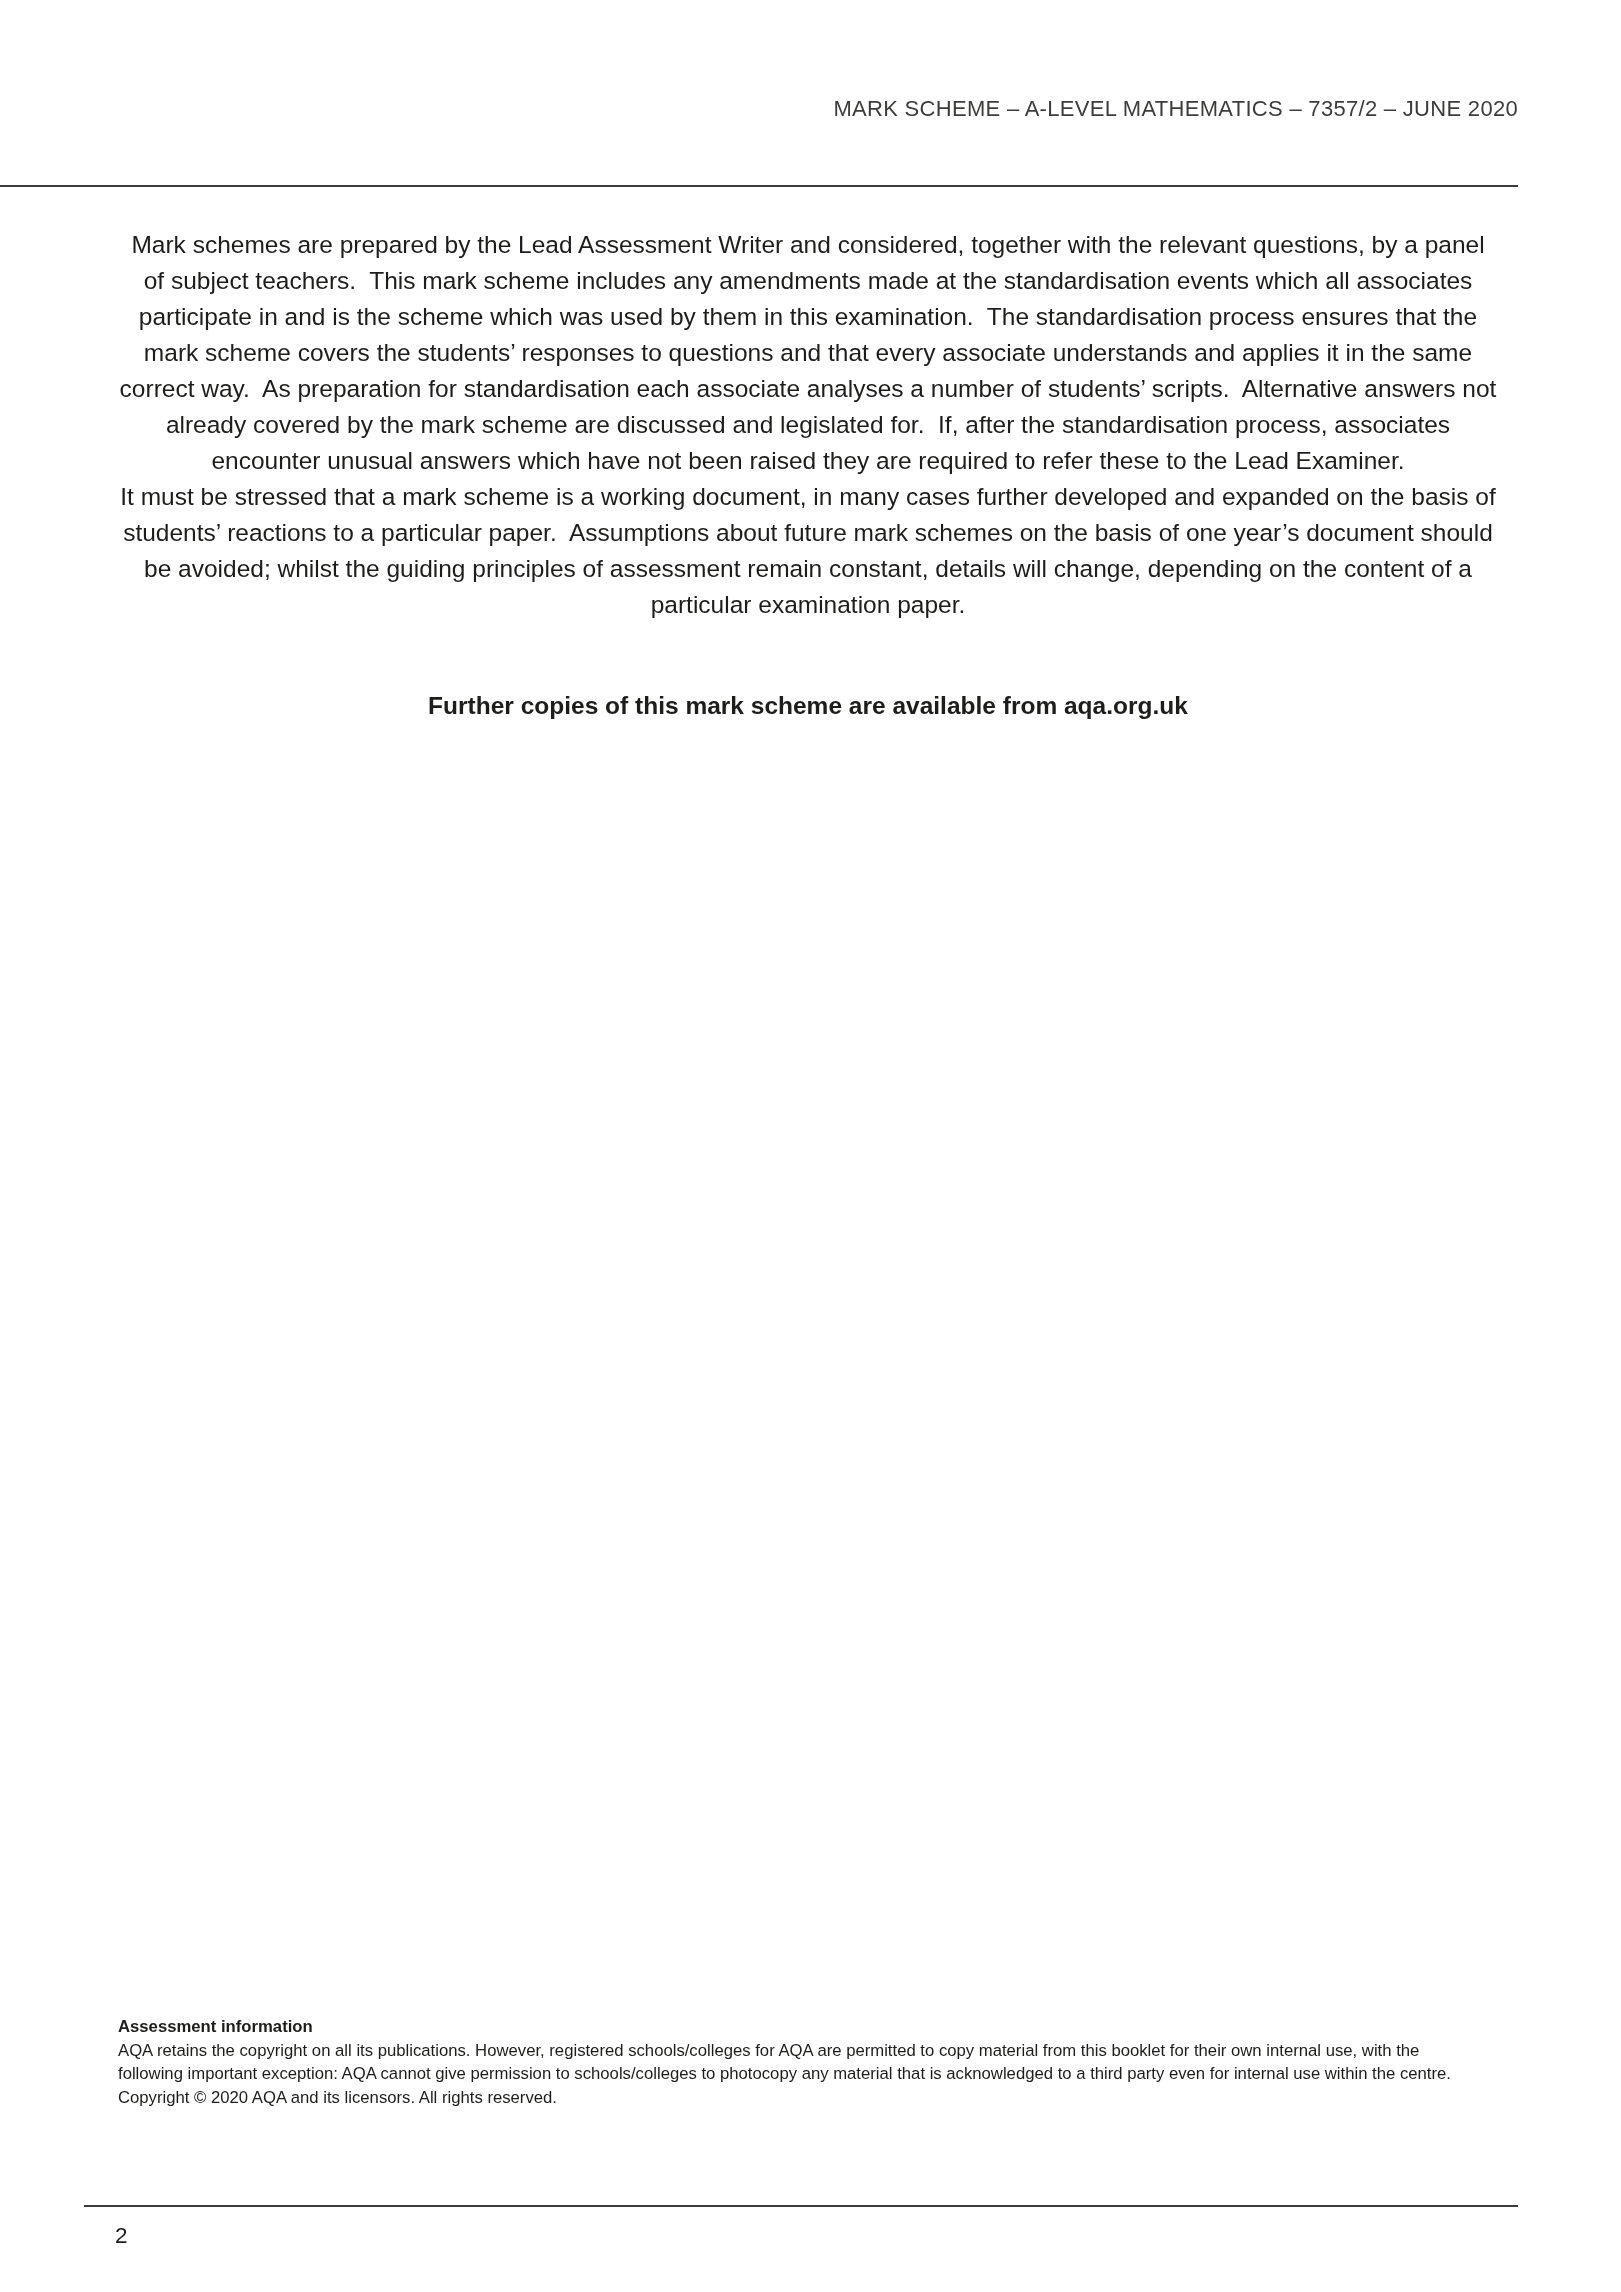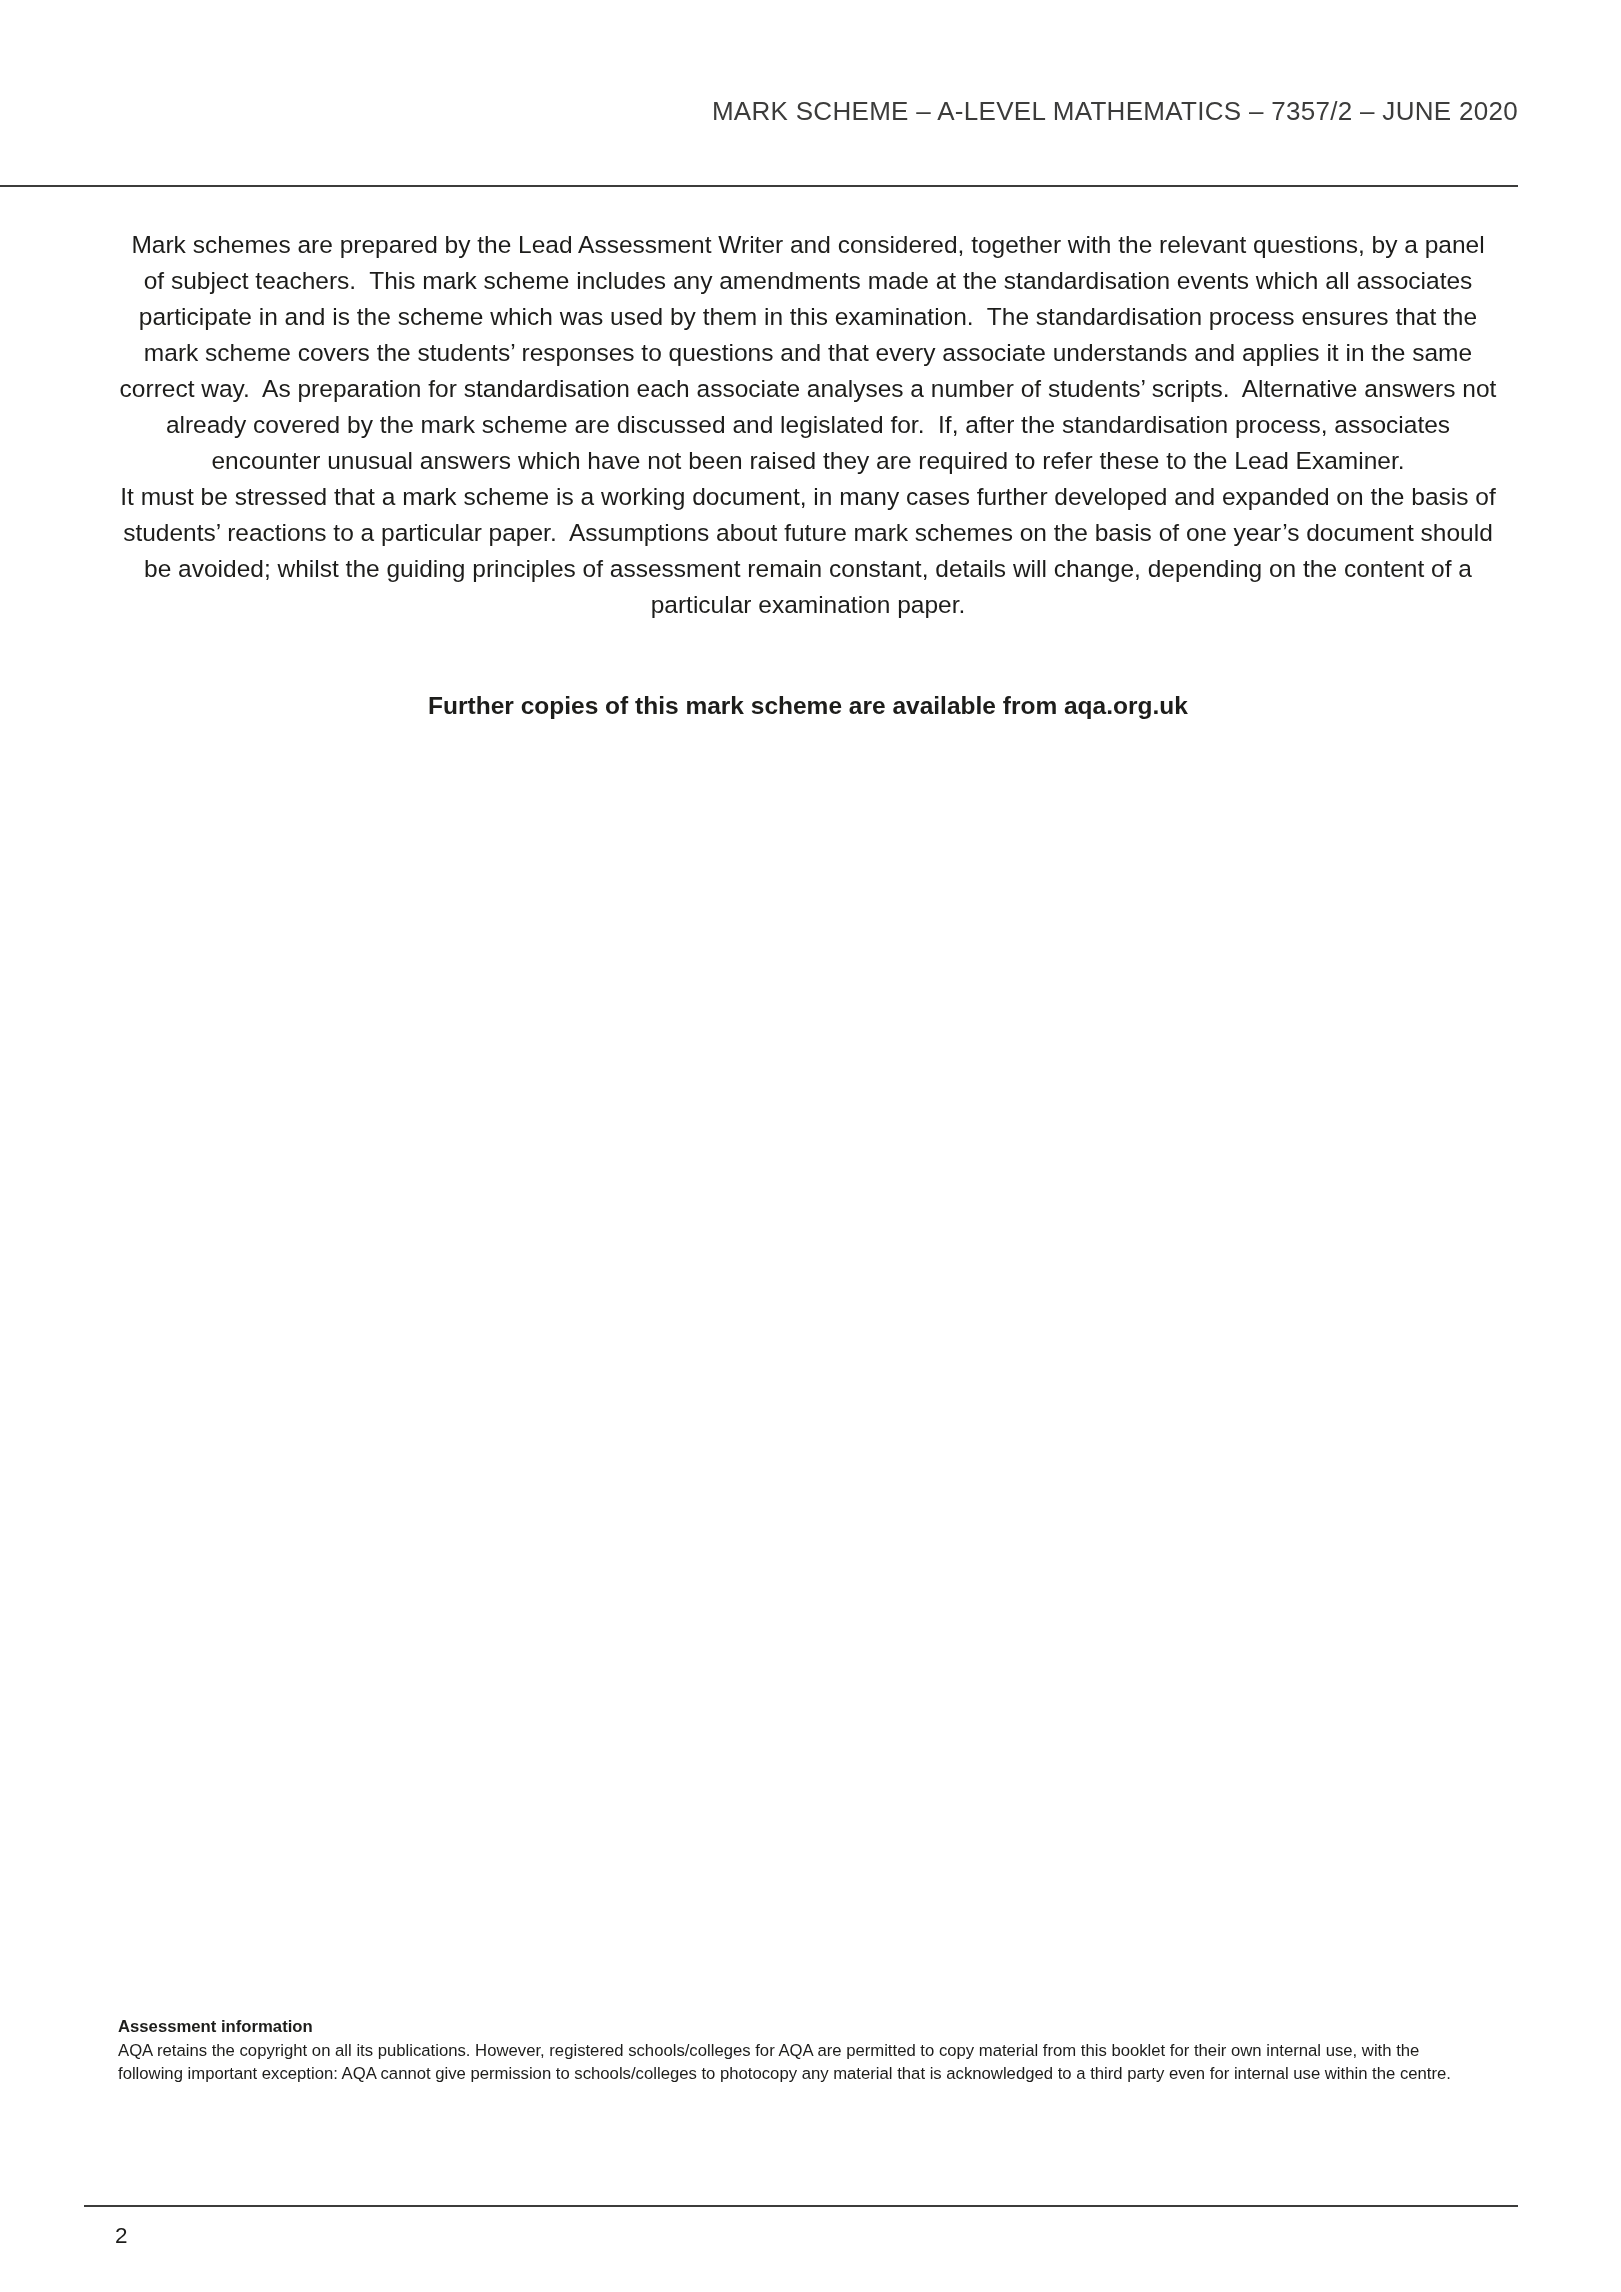--- a/index.html
+++ b/index.html
@@ -10,21 +10,21 @@
     height: 2293px;
     background: #ffffff;
     font-family: "Liberation Sans", sans-serif;
     color: #1d1d1b;
     overflow: hidden;
   }
   .header-title {
     position: absolute;
     top: 96px;
     right: 103px;
-    font-size: 26px;
+    font-size: 22px;
     letter-spacing: 0.3px;
     color: #3c3c3b;
     white-space: nowrap;
   }
   .header-rule {
     position: absolute;
     top: 185px;
     left: 0;
     width: 1518px;
     height: 2px;
@@ -93,20 +93,21 @@
 
   <main class="content">
     <p>Mark schemes are prepared by the Lead Assessment Writer and considered, together with the relevant questions, by a panel of subject teachers.  This mark scheme includes any amendments made at the standardisation events which all associates participate in and is the scheme which was used by them in this examination.  The standardisation process ensures that the mark scheme covers the students’ responses to questions and that every associate understands and applies it in the same correct way.  As preparation for standardisation each associate analyses a number of students’ scripts.  Alternative answers not already covered by the mark scheme are discussed and legislated for.  If, after the standardisation process, associates encounter unusual answers which have not been raised they are required to refer these to the Lead Examiner.</p>
     <p>It must be stressed that a mark scheme is a working document, in many cases further developed and expanded on the basis of students’ reactions to a particular paper.  Assumptions about future mark schemes on the basis of one year’s document should be avoided; whilst the guiding principles of assessment remain constant, details will change, depending on the content of a particular examination paper.</p>
     <p class="further-copies">Further copies of this mark scheme are available from aqa.org.uk</p>
   </main>
 
   <section class="copyright">
     <div class="copyright-heading">Assessment information</div>
     <div class="copyright-body">AQA retains the copyright on all its publications. However, registered schools/colleges for AQA are permitted to copy material from this booklet for their own internal use, with the following important exception: AQA cannot give permission to schools/colleges to photocopy any material that is acknowledged to a third party even for internal use within the centre.</div>
+    <div class="copyright-notice">Copyright © 2020 AQA and its licensors. All rights reserved.</div>
   </section>
 
   <footer>
     <div class="footer-rule"></div>
     <div class="page-number">2</div>
   </footer>
 
 </div>
 
 

